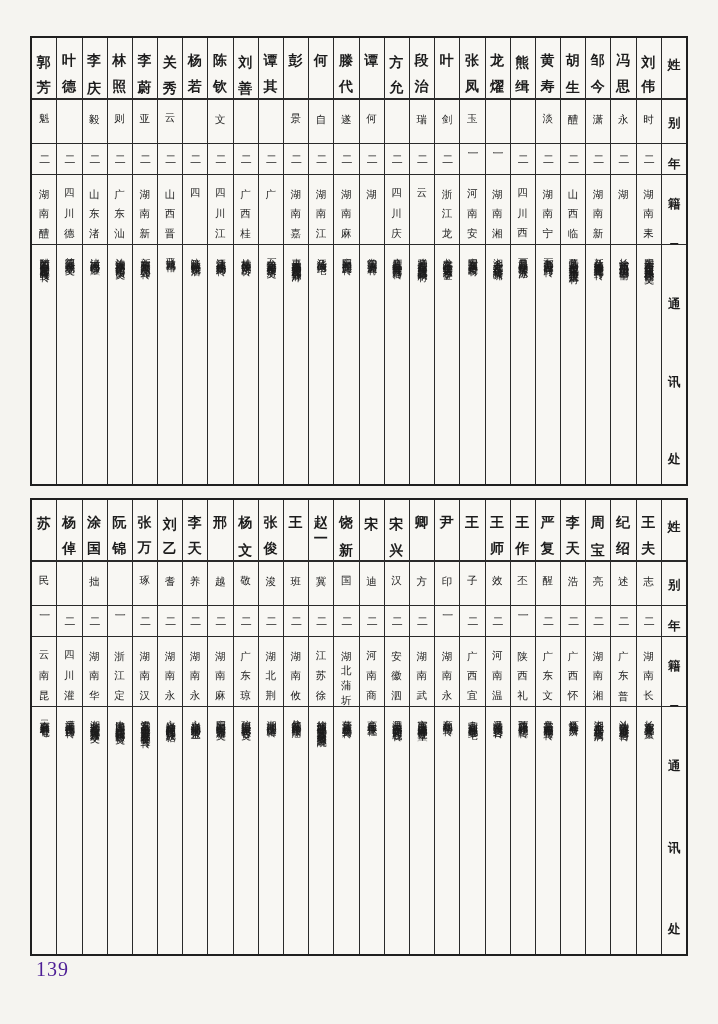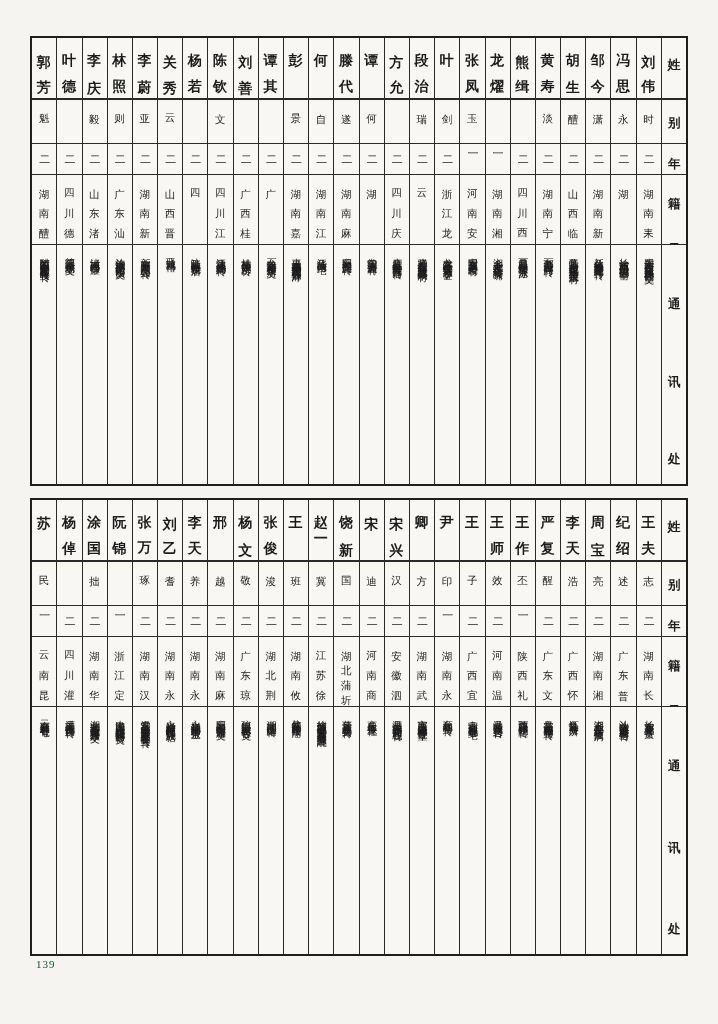--- a/index.html
+++ b/index.html
@@ -64,21 +64,21 @@
   .col.header .row-name .vtxt{font-size:13px;padding:10px 0;}
   .col.header .row-zi .vtxt{padding:6px 0;}
   .col.header .row-native .vtxt{padding:12px 0;}
   .col.header .row-addr .vtxt{
     text-align:justify;text-align-last:justify;text-justify:inter-character;
     padding:42px 0;letter-spacing:0;
   }
   .page-number{
     position:absolute;left:36px;top:958px;
     font-family:"Liberation Serif",serif;
-    font-size:11px;color:#14532d;
+    font-size:20px;color:#4c1d95;
     letter-spacing:1px;
   }
 </style>
 </head>
 <body>
 
 <div class="page">
   <div class="register-table" id="table-top">
       <div class="col header">
         <div class="cell row-name">

